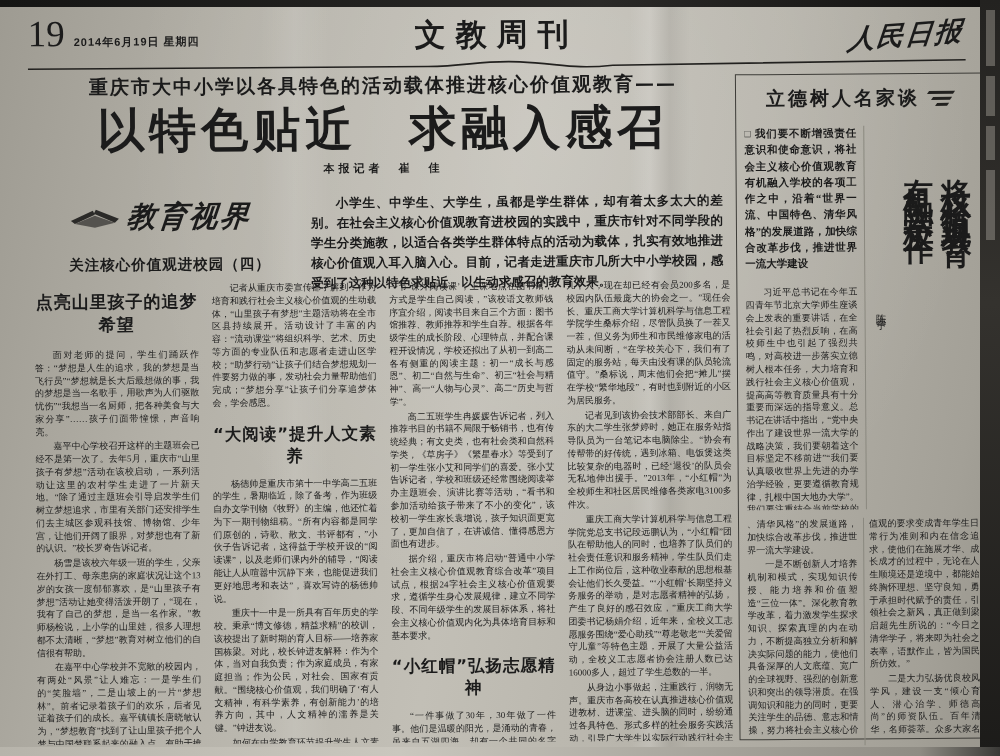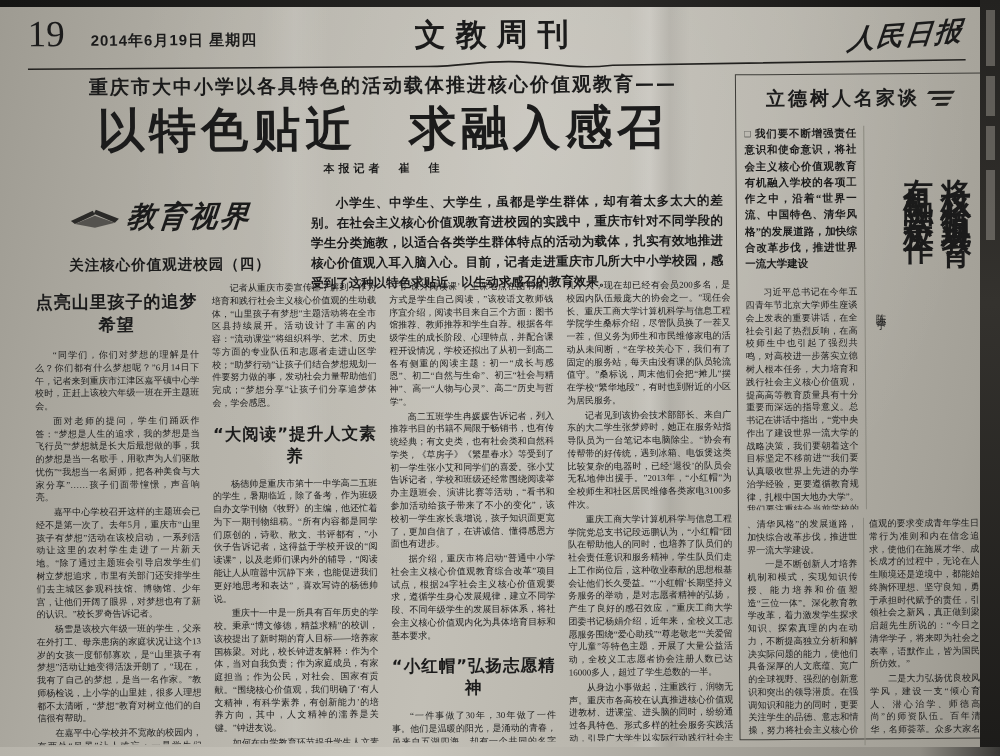--- a/index.html
+++ b/index.html
@@ -21,21 +21,21 @@
   .edge-right .sliver{background:#8e8b83;width:9px;margin:10px auto;opacity:.55;}
   .edge-bottom{position:absolute;left:0;bottom:0;width:100%;height:9px;background:linear-gradient(90deg,#b7b4ab,#cac7be 40%,#8f8c84 92%,#3a3936);}
   .crease1{position:absolute;top:0;bottom:0;left:630px;width:60px;background:linear-gradient(90deg,rgba(255,255,255,0),rgba(255,255,255,.14),rgba(0,0,0,.06),rgba(255,255,255,0));pointer-events:none;}
   .crease2{position:absolute;top:0;bottom:0;left:260px;width:70px;background:linear-gradient(90deg,rgba(0,0,0,0),rgba(255,255,255,.10),rgba(0,0,0,0));pointer-events:none;}
 
   .content{position:absolute;left:0;top:0;right:0;bottom:0;transform:rotate(-.4deg);}
 
   
   .masthead{position:absolute;left:30px;right:32px;top:12px;height:46px;}
   .pageno{font-size:37px;line-height:1;font-family:"Liberation Serif",serif;}
-  .mdate{font-size:15px;font-weight:bold;font-family:"Liberation Sans",sans-serif;margin-left:26px;letter-spacing:1px;}
+  .mdate{font-size:11px;font-weight:bold;font-family:"Liberation Sans",sans-serif;margin-left:9px;letter-spacing:1px;}
   .msection{position:absolute;left:0;right:0;top:2px;text-align:center;font-size:31px;font-weight:bold;letter-spacing:10px;font-family:"Liberation Sans",sans-serif;}
   .mpaper{position:absolute;right:2px;top:8px;font-size:27px;font-weight:bold;font-style:italic;transform:rotate(-4deg) skewX(-10deg);letter-spacing:2px;}
   .mrule{position:absolute;left:30px;right:30px;top:57px;height:14px;}
 
   
   .kicker{position:absolute;left:40px;width:690px;top:72px;text-align:center;font-size:19px;font-weight:bold;letter-spacing:2px;font-family:"DejaVu Sans",sans-serif;}
   .headline{position:absolute;left:35px;width:700px;top:97px;text-align:center;font-size:47px;font-weight:bold;letter-spacing:5px;font-family:"DejaVu Sans",sans-serif;}
   .byline{position:absolute;left:35px;width:700px;top:160px;text-align:center;font-size:11px;font-weight:bold;letter-spacing:4px;}
 
   
@@ -110,21 +110,20 @@
     </div>
     <div class="logo-sub">关注核心价值观进校园（四）</div>
   </div>
   <div class="intro">
     <p>小学生、中学生、大学生，虽都是学生群体，却有着太多太大的差别。在社会主义核心价值观教育进校园的实践中，重庆市针对不同学段的学生分类施教，以适合各类学生群体特点的活动为载体，扎实有效地推进核心价值观入耳入脑入心。目前，记者走进重庆市几所大中小学校园，感受到了这种以特色求贴近、以生动求感召的教育效果。</p>
   </div>
 
   <div class="cols">
     <div class="col">
       <div class="art-head">点亮山里孩子的追梦希望</div>
-      <p>“同学们，你们对梦想的理解是什么？你们都有什么梦想呢？”6月14日下午，记者来到重庆市江津区嘉平镇中心学校时，正赶上该校六年级一班在开主题班会。</p>
       <p>面对老师的提问，学生们踊跃作答：“梦想是人生的追求，我的梦想是当飞行员”“梦想就是长大后最想做的事，我的梦想是当一名歌手，用歌声为人们驱散忧伤”“我想当一名厨师，把各种美食与大家分享”……孩子们面带憧憬，声音响亮。</p>
       <p>嘉平中心学校召开这样的主题班会已经不是第一次了。去年5月，重庆市“山里孩子有梦想”活动在该校启动，一系列活动让这里的农村学生走进了一片新天地。“除了通过主题班会引导启发学生们树立梦想追求，市里有关部门还安排学生们去主城区参观科技馆、博物馆、少年宫，让他们开阔了眼界，对梦想也有了新的认识。”校长罗奇告诉记者。</p>
       <p>杨雪是该校六年级一班的学生，父亲在外打工、母亲患病的家庭状况让这个13岁的女孩一度郁郁寡欢，是“山里孩子有梦想”活动让她变得活泼开朗了，“现在，我有了自己的梦想，是当一名作家。”教师杨检说，上小学的山里娃，很多人理想都不太清晰，“梦想”教育对树立他们的自信很有帮助。</p>
       <p>在嘉平中心学校并不宽敞的校园内，有两处“风景”让人难忘：一是学生们的“笑脸墙”，二是山坡上的一片“梦想林”。前者记录着孩子们的欢乐，后者见证着孩子们的成长。嘉平镇镇长唐晓敏认为，“梦想教育”找到了让山里孩子把个人梦与中国梦联系起来的融入点，有助于推动社会主义核心价值观在山区落地生根。</p>
     </div>
     <div class="col">
       <p>记者从重庆市委宣传部了解到，作为培育和践行社会主义核心价值观的生动载体，“山里孩子有梦想”主题活动将在全市区县持续展开。活动设计了丰富的内容：“流动课堂”将组织科学、艺术、历史等方面的专业队伍和志愿者走进山区学校；“助梦行动”让孩子们结合梦想规划一件要努力做的事，发动社会力量帮助他们完成；“梦想分享”让孩子们分享追梦体会，学会感恩。</p>
       <div class="sub-head">“大阅读”提升人文素养</div>
       <p>杨德帅是重庆市第十一中学高二五班的学生，暑期临近，除了备考，作为班级自办文学刊物《牧野》的主编，他还忙着为下一期刊物组稿。“所有内容都是同学们原创的，诗歌、散文、书评都有，”小伙子告诉记者，这得益于学校开设的“阅读课”，以及老师们课内外的辅导，“阅读能让人从喧嚣中沉静下来，也能促进我们更好地思考和表达”，喜欢写诗的杨德帅说。</p>
       <p>重庆十一中是一所具有百年历史的学校。秉承“博文修德，精益求精”的校训，该校提出了新时期的育人目标——培养家国栋梁。对此，校长钟进友解释：作为个体，当对自我负责；作为家庭成员，有家庭担当；作为公民，对社会、国家有贡献。“围绕核心价值观，我们明确了‘有人文精神，有科学素养，有创新能力’的培养方向，其中，人文精神的濡养是关键。”钟进友说。</p>

